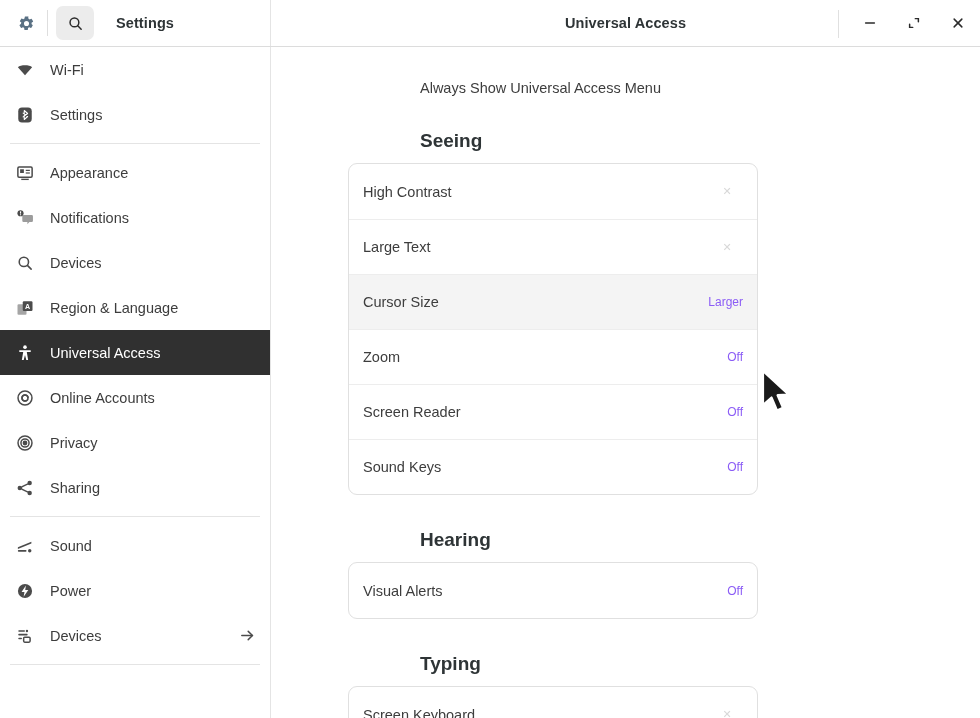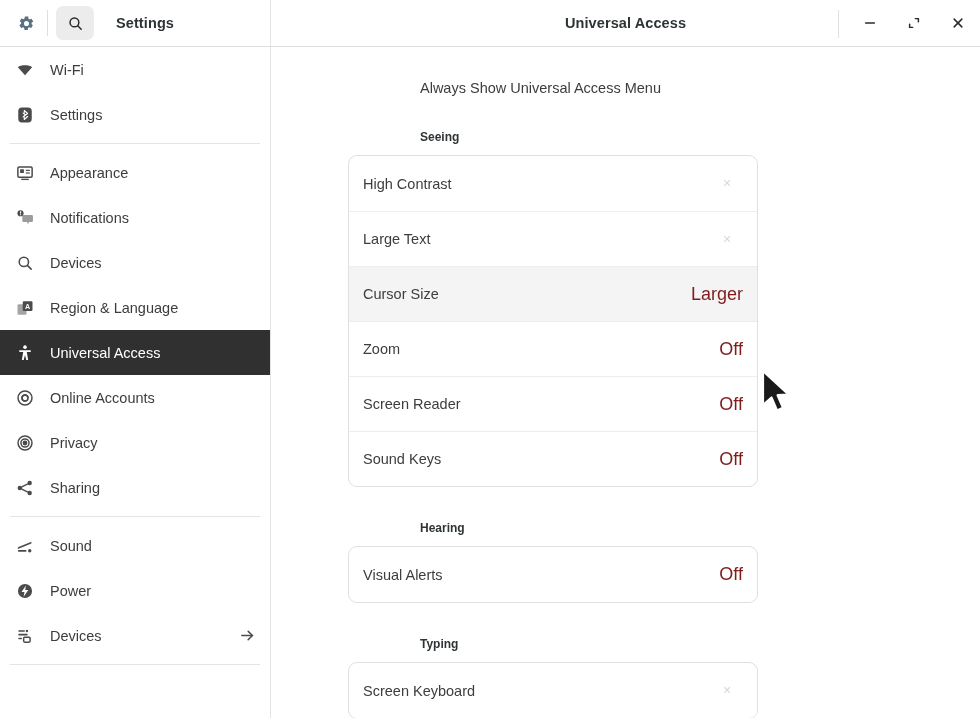--- a/index.html
+++ b/index.html
@@ -148,21 +148,21 @@
     width: 410px;
     margin: 33px 0 8px 149px;
   }
   .toprow .tr-label {
     font-size: 14.5px;
     color: #3d3d3d;
   }
   .toprow .tr-toggle { margin-left: auto; }
 
   .section-title {
-    font-size: 12px; font-weight: bold;
+    font-size: 19px; font-weight: bold;
     color: #2e3436;
     margin: 34px 0 11px 149px;
   }
   .card {
     width: 410px;
     margin-left: 77px;
     background: #ffffff;
     border: 1px solid #e0e0e0;
     border-radius: 9px;
     overflow: hidden;
@@ -175,22 +175,22 @@
     border-top: 1px solid #ededed;
   }
   .row:first-child { border-top: none; }
   .row.hover { background: #f4f4f4; }
   .row .row-label {
     font-size: 14.5px;
     color: #3d3d3d;
   }
   .row .row-value {
     margin-left: auto;
-    font-size: 18px;
-    color: #7f1d1d;
+    font-size: 12px;
+    color: #8b5cf6;
   }
   .row .row-toggle { margin-left: auto; }
 
   
   .toggle {
     width: 51px; height: 30px;
     border-radius: 15px;
     position: relative;
     cursor: pointer;
     flex: none;

